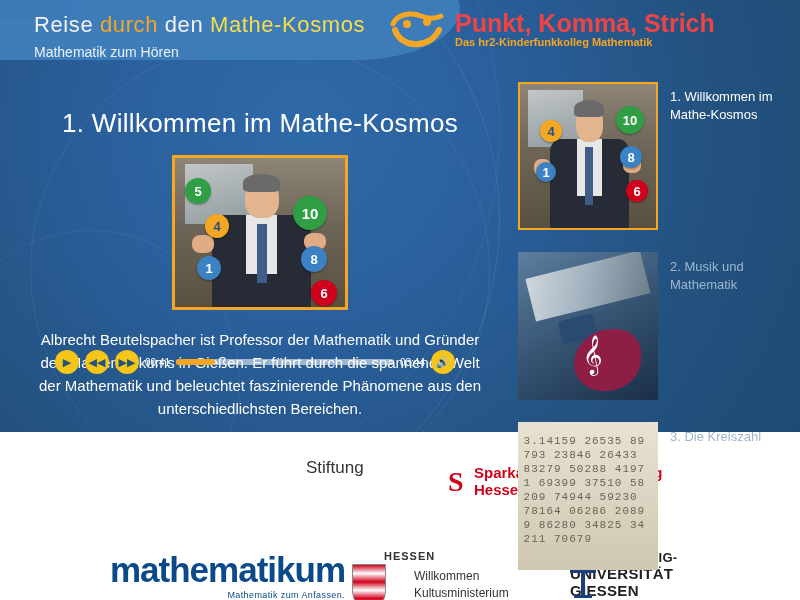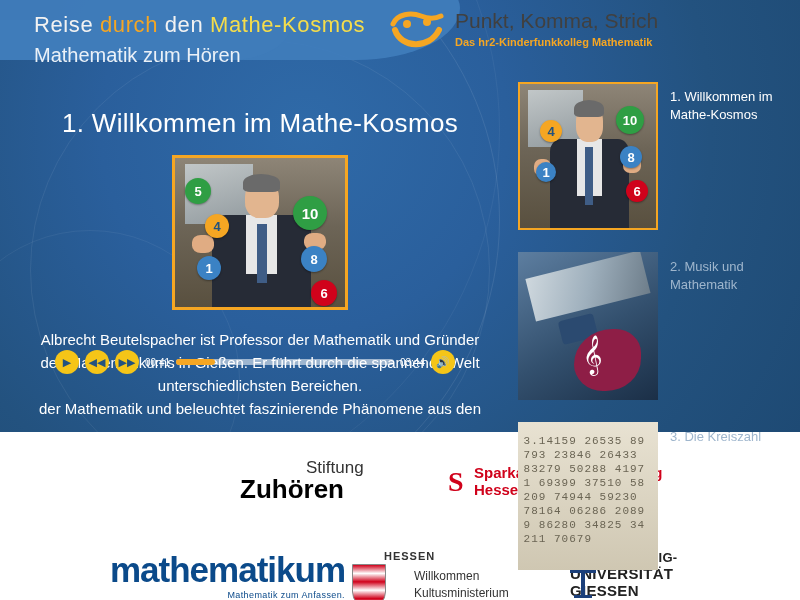--- a/index.html
+++ b/index.html
@@ -45,29 +45,29 @@
   .brand-title {
     position: absolute; left: 34px; top: 12px;
     font-size: 22px; letter-spacing: .6px; white-space: nowrap;
   }
   .brand-title .w1 { color: #f2f2f2; }
   .brand-title .w2 { color: #f5a623; }
   .brand-title .w3 { color: #f2f2f2; }
   .brand-title .w4 { color: #f5dd4b; }
   .brand-sub {
     position: absolute; left: 34px; top: 44px;
-    font-size: 20px; color: #eaf1f8;
+    font-size: 14px; color: #eaf1f8;
   }
 
   
   .logo-right { position: absolute; right: 14px; top: 8px; width: 320px; height: 54px; }
   .logo-smiley { position: absolute; left: 0; top: 2px; width: 60px; height: 44px; }
   .logo-text {
     position: absolute; left: 68px; top: 1px;
-    font-size: 21px; font-weight: normal; color: #404040; white-space: nowrap;
+    font-size: 25px; font-weight: bold; color: #ef4444; white-space: nowrap;
   }
   .logo-sub {
     position: absolute; left: 68px; top: 28px;
     font-size: 11px; font-weight: bold; color: #f5a623; white-space: nowrap;
   }
 
   
   .main-title {
     position: absolute; left: 0; top: 108px; width: 520px;
     text-align: center; color: #ffffff; font-size: 26px; letter-spacing: .3px;
@@ -253,22 +253,22 @@
       <div class="ball" style="left:22px;top:98px;width:24px;height:24px;background:#3b82c4;">1</div>
       <div class="ball" style="left:118px;top:38px;width:34px;height:34px;background:#2f9e44;font-size:15px;">10</div>
       <div class="ball" style="left:126px;top:88px;width:26px;height:26px;background:#3b82c4;">8</div>
       <div class="ball" style="left:136px;top:122px;width:26px;height:26px;background:#d0021b;">6</div>
     </div>
   </div>
 
   <div class="desc">
     <div>Albrecht Beutelspacher ist Professor der Mathematik und Gründer</div>
     <div>des Mathematikums in Gießen. Er führt durch die spannende Welt</div>
+    <div>der Mathematik und beleuchtet faszinierende Phänomene aus den</div>
     <div>unterschiedlichsten Bereichen.</div>
-    <div>der Mathematik und beleuchtet faszinierende Phänomene aus den</div>
   </div>
 
   <div class="player">
     <button class="pbtn">▶</button>
     <button class="pbtn">◀◀</button>
     <button class="pbtn">▶▶</button>
     <span class="ptime">00:41</span>
     <div class="ptrack">
       <div class="pfill"></div>
     </div>
@@ -321,23 +321,20 @@
       <div class="pl-label">3. Die Kreiszahl</div>
     </div>
 
   </div>
 
   <div class="footer">
 
 
     <div class="zuh">
       <div class="st">Stiftung</div>
-      <div class="zh">
-        <span>Zuhören</span>
-      </div>
     </div>
 
     <div class="spk">
       <div class="s">S</div>
       <div class="l1">Sparkassen-Kulturstiftung</div>
       <div class="l2">Hessen-Thüringen</div>
     </div>
 
     <div class="mathematikum">
       <div class="m">mathematikum</div>

